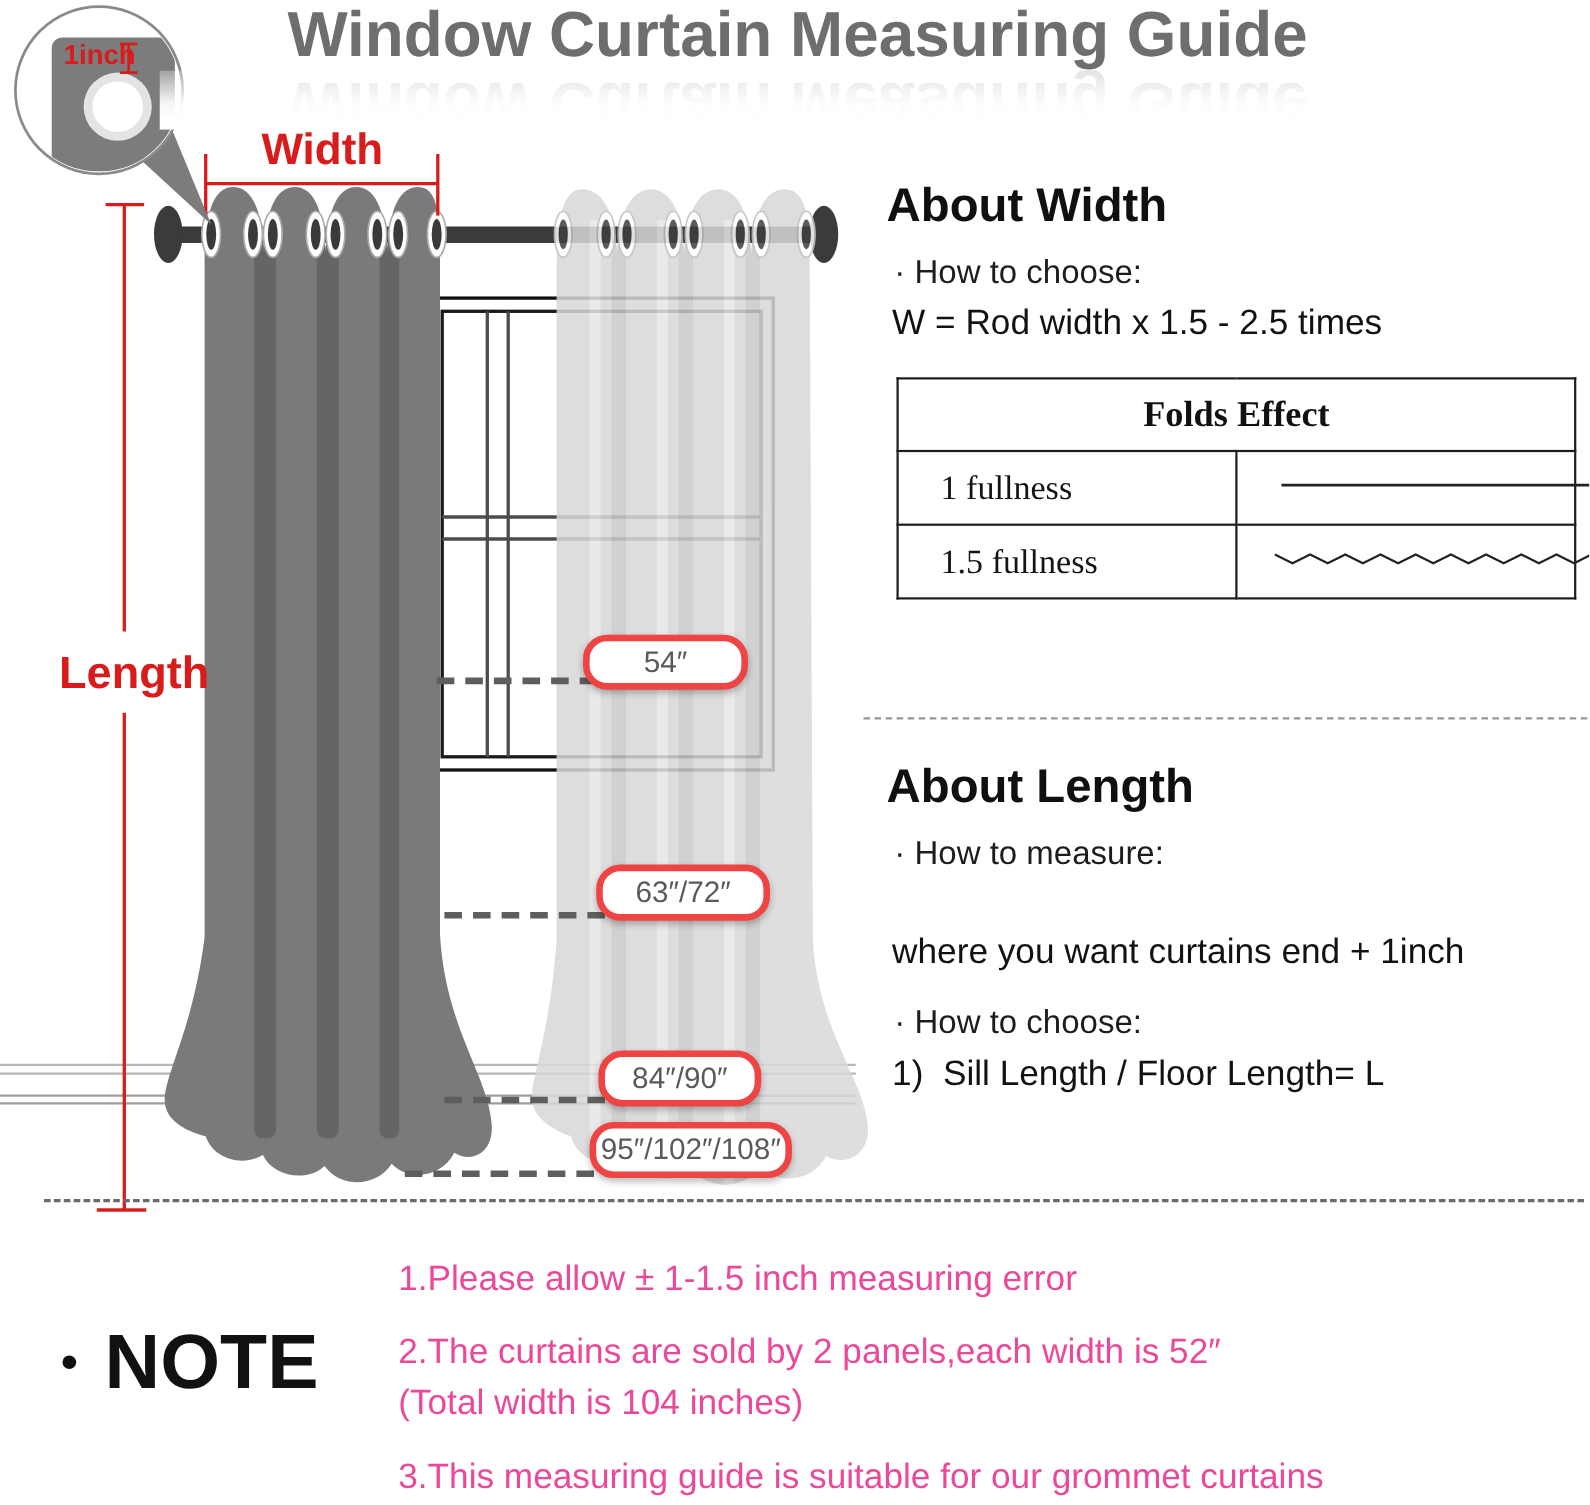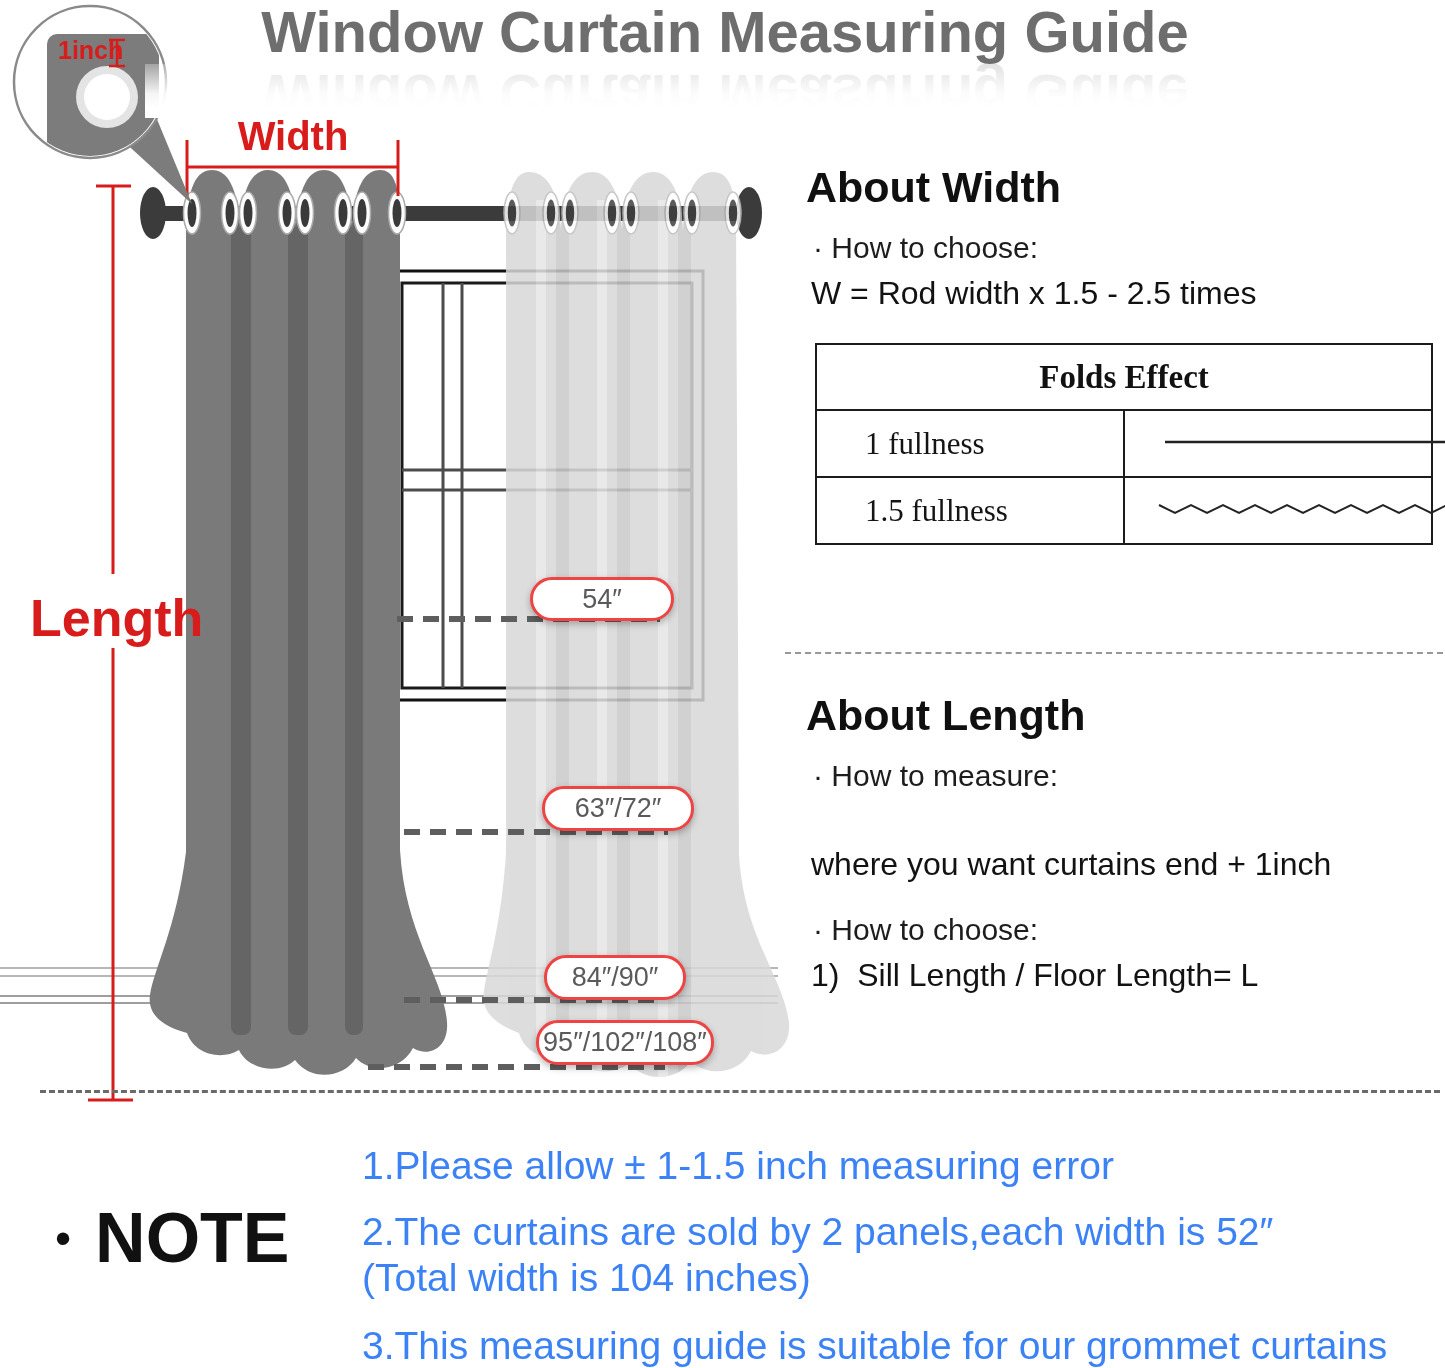--- a/index.html
+++ b/index.html
@@ -10,54 +10,54 @@
   .header{position:absolute;left:145px;top:2px;width:1160px;text-align:center;}
   .title{font-size:58px;font-weight:700;color:#6e6e6e;line-height:1.05;white-space:nowrap;}
   .title-reflection-wrap{position:relative;height:54px;overflow:hidden;margin-top:1px;}
   .title-mirror{transform:scaleY(-1);opacity:.38;color:#999;}
   .refl-fade{position:absolute;inset:0;
     background:linear-gradient(to bottom,rgba(255,255,255,.30) 0%,rgba(255,255,255,.93) 55%,#fff 82%);}
 
   
   .red-label{position:absolute;color:#d81c1c;font-weight:600;text-align:center;}
   .width-label{left:187px;top:114px;width:212px;font-size:40px;}
-  .length-label{left:30px;top:588px;width:152px;font-size:52px;}
+  .length-label{left:46px;top:588px;width:152px;font-size:41px;}
   .inch-label{left:42px;top:36px;font-size:25px;font-weight:700;margin-left:16px;}
 
-  .pill{position:absolute;background:#fff;border:3px solid #ef4444;border-radius:22px;
+  .pill{position:absolute;background:#fff;border:6px solid #ef4444;border-radius:22px;
         box-shadow:0 3px 7px rgba(0,0,0,.28);display:flex;align-items:center;justify-content:center;
         color:#5a5a5a;font-size:27px;}
   .pill-54{left:530px;top:577px;width:138px;height:38px;}
   .pill-63{left:542px;top:786px;width:146px;height:39px;}
   .pill-84{left:544px;top:955px;width:136px;height:39px;}
   .pill-95{left:536px;top:1020px;width:172px;height:39px;}
 
   
   .rc-heading{position:absolute;font-size:43px;font-weight:600;color:#101010;white-space:pre;}
   .rc-text{position:absolute;font-size:30px;color:#1d1d1d;white-space:pre;}
   .rc-formula{position:absolute;font-size:32px;font-weight:500;color:#121212;white-space:pre;text-align:center;}
 
   .folds-table{position:absolute;left:815px;top:343px;width:618px;border-collapse:collapse;
                table-layout:fixed;font-family:Liberation Serif, serif;}
   .folds-table th,.folds-table td{border:2.5px solid #1c1c1c;}
   .folds-table th{height:62px;font-size:33px;font-weight:600;color:#111;}
   .folds-table td{height:63px;}
-  td.fl{width:268px;font-size:31px;padding-left:48px;color:#141414;}
+  td.fl{width:268px;font-size:31px;padding-left:38px;color:#141414;}
   td.fp{text-align:left;padding-left:22px;vertical-align:middle;}
 
   .dash-divider-right{position:absolute;left:785px;top:652px;width:658px;height:0;
                       border-top:2px dashed #979797;}
   .dash-divider-bottom{position:absolute;left:40px;top:1090px;width:1400px;height:0;
                        border-top:3px dashed #6a6a6a;}
 
   
   .note-block{position:absolute;left:55px;top:1203px;display:flex;align-items:center;gap:24px;}
   .note-bullet{font-size:46px;color:#111;line-height:1;}
   .note-heading{font-size:70px;font-weight:700;color:#111;line-height:1;}
-  .note-line{position:absolute;left:362px;font-size:39px;color:#3b82f6;white-space:pre;}
+  .note-line{position:absolute;left:362px;font-size:32px;color:#ec4899;white-space:pre;}
 
   .diagram-svg{position:absolute;left:0;top:0;}
 </style>
 </head>
 <body>
 
 <div class="canvas">
 
   <svg class="diagram-svg" width="800" height="1115" viewBox="0 0 800 1115">
 

